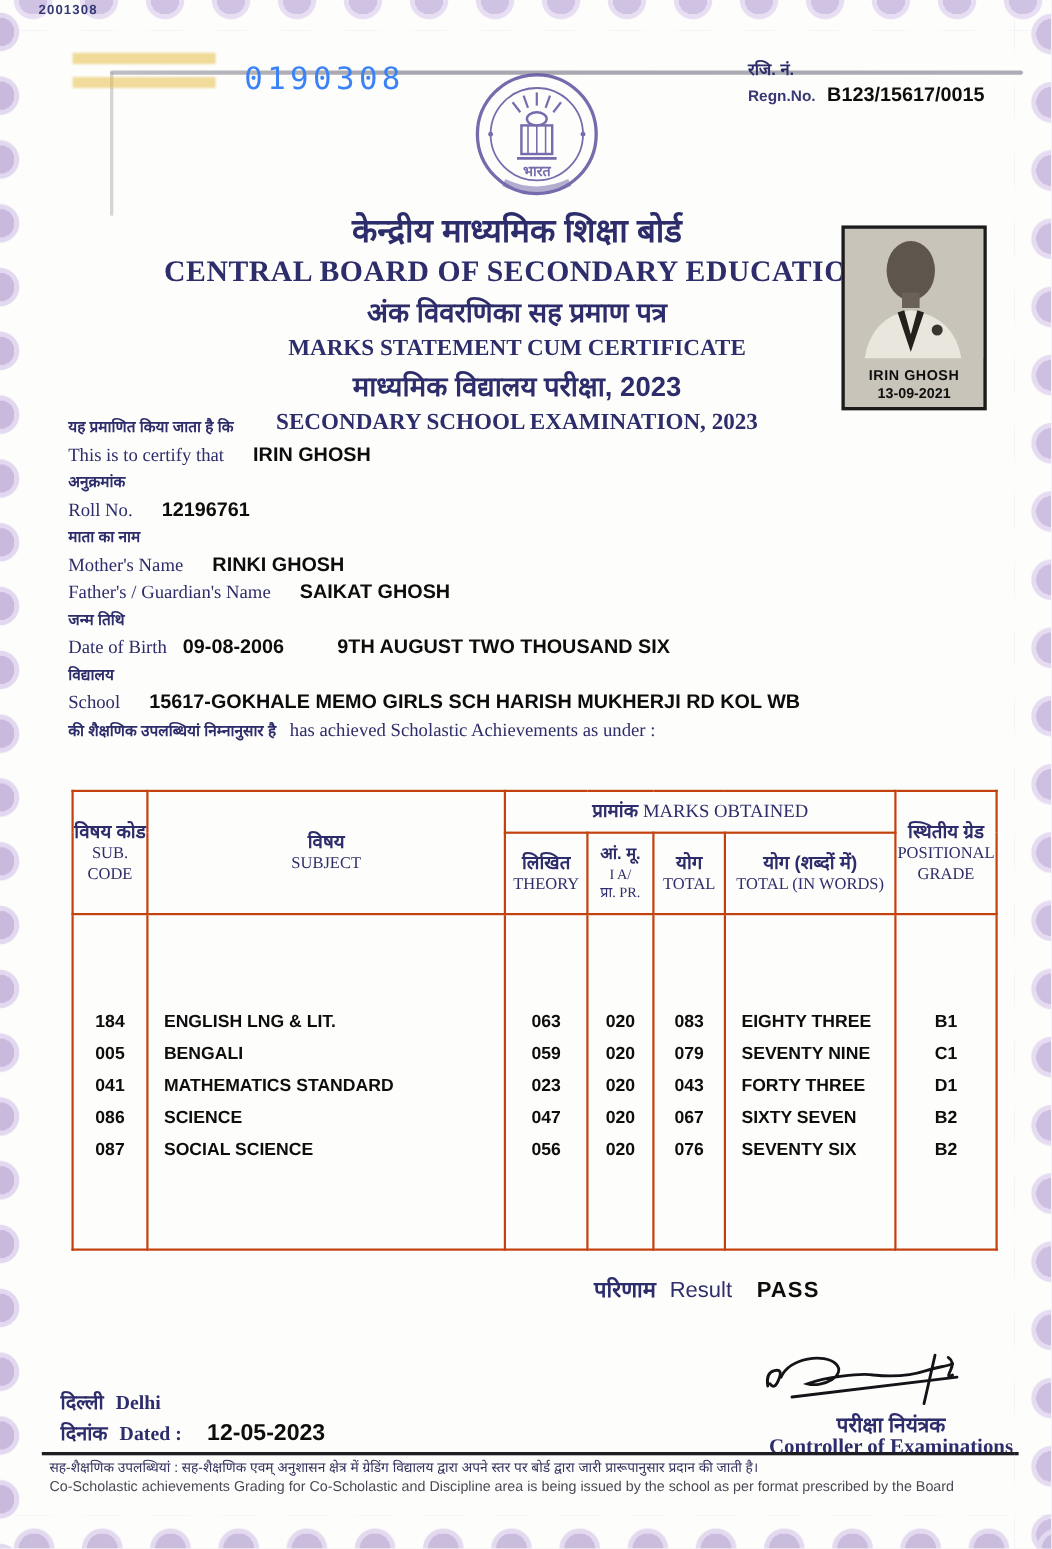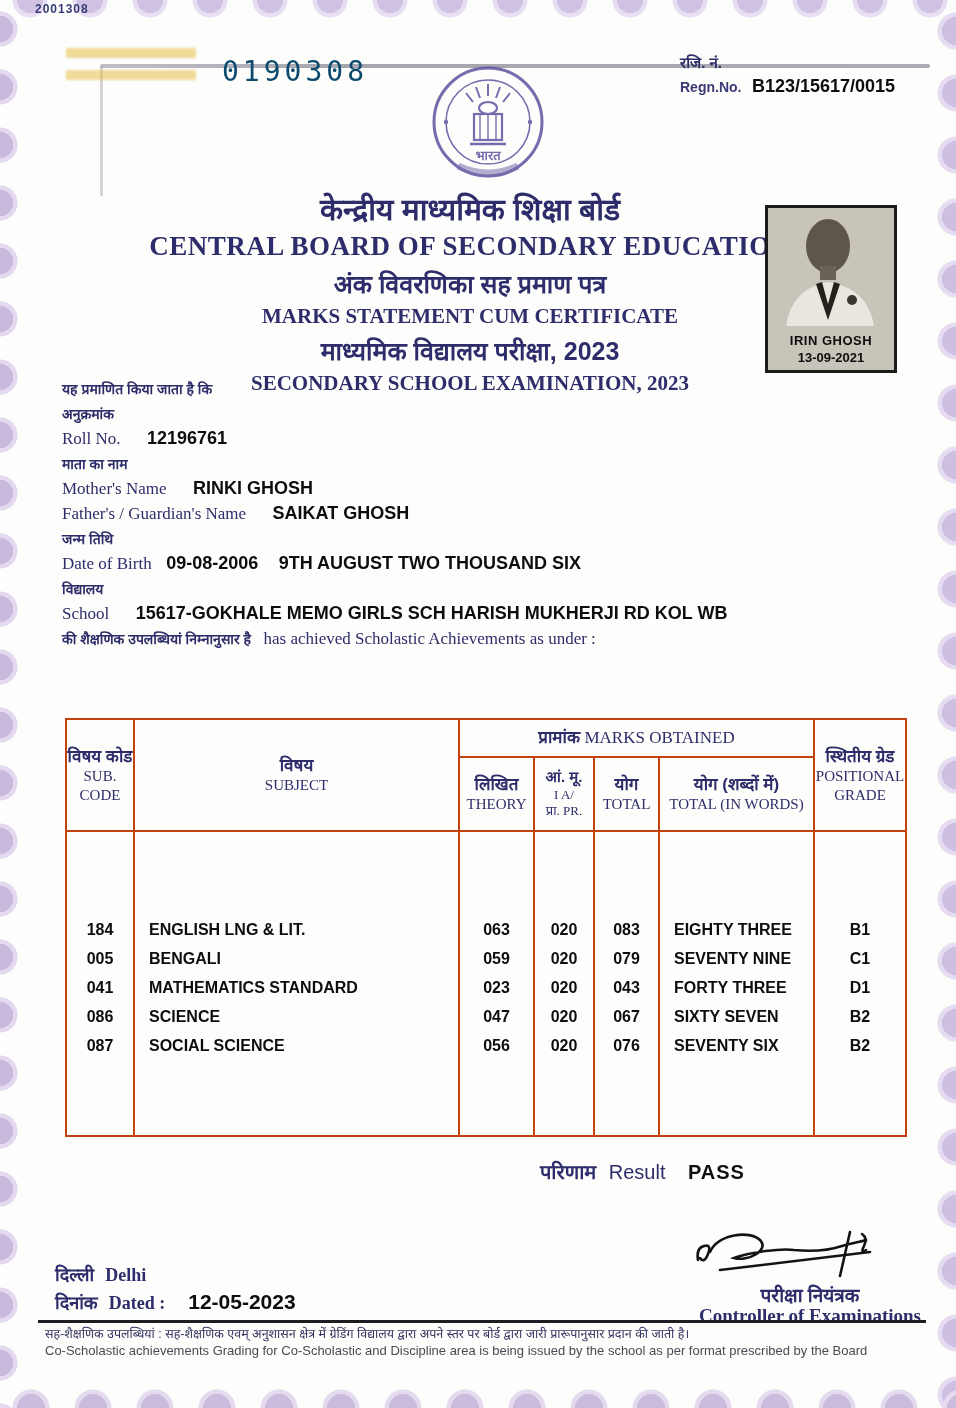--- a/index.html
+++ b/index.html
@@ -33,21 +33,21 @@
   .fill { color:#0d0d0d; font-weight:bold; font-family:"Liberation Sans", sans-serif; }
 
   
   .tiny-serial { position:absolute; top:2px; left:35px; font-size:12px; font-weight:bold;
     color:#363a74; letter-spacing:1px; z-index:7; }
   .faded-stamp { position:absolute; top:48px; left:66px; width:130px; height:42px; z-index:2;
     background:
       linear-gradient(180deg, rgba(228,190,70,.55) 0 10px, transparent 10px 22px, rgba(230,185,60,.5) 22px 32px, transparent 32px);
     filter:blur(1.2px); }
   .serial-number { position:absolute; top:55px; left:222px; font-family:"DejaVu Sans Mono", monospace;
-    font-size:28px; color:#0c4a6e; letter-spacing:4px; z-index:2; }
+    font-size:28px; color:#3b82f6; letter-spacing:4px; z-index:2; }
   .regn-block { position:absolute; top:52px; left:680px; z-index:2; }
   .regn-hi { font-size:15px; font-weight:bold; }
   .regn-row { margin-top:4px; white-space:nowrap; }
   .regn-en { font-size:14px; font-weight:bold; color:#3a3976; }
   .regn-val { font-size:18px; margin-left:6px; }
 
   
   .logo { position:absolute; top:62px; left:424px; z-index:2; opacity:.82; }
 
   
@@ -65,21 +65,21 @@
   .photo-box svg { display:block; }
   .photo-name { position:absolute; bottom:22px; width:100%; font-size:13px; font-weight:bold; color:#0d0d0d; letter-spacing:.5px; }
   .photo-date { position:absolute; bottom:5px; width:100%; font-size:13px; font-weight:bold; color:#0d0d0d; }
 
   
   .details { position:absolute; top:376px; left:62px; width:840px; z-index:2; }
   .d-line { height:25px; line-height:25px; white-space:nowrap; }
   .lbl-hi { font-size:14px; font-weight:bold; }
   .lbl-en { font-size:17px; font-family:"Liberation Serif", serif; }
   .val { font-size:18px; color:#0d0d0d; font-weight:bold; margin-left:22px; }
-  .val2 { font-size:18px; color:#0d0d0d; font-weight:bold; margin-left:16px; }
+  .val2 { font-size:18px; color:#0d0d0d; font-weight:bold; margin-left:44px; }
 
   
   .marks-table { position:absolute; top:718px; left:65px; z-index:2; border-collapse:collapse; table-layout:fixed; }
   .marks-table th, .marks-table td { border:2px solid #c2410c; padding:0; vertical-align:middle; }
   .marks-table th { font-weight:normal; }
   .hdr-hi { font-size:17px; font-weight:bold; color:#2e2d6b; }
   .hdr-en { font-size:15px; font-family:"Liberation Serif", serif; color:#2e2d6b; }
   .hdr-cell { text-align:center; line-height:1.25; padding:4px 2px; }
   .body-cell { vertical-align:top; }
   .cell-line { height:29px; line-height:29px; font-size:16px; font-weight:bold; color:#0d0d0d; white-space:nowrap; }
@@ -174,20 +174,24 @@
       <path d="M18 118 Q24 80 60 74 Q100 80 106 118 Z" fill="#e9e6de"></path>
       <path d="M48 76 L60 112 L72 76 L66 74 L60 96 L54 74 Z" fill="#24211d"></path>
       <circle cx="84" cy="92" r="5" fill="#3a352e"></circle>
     </svg>
     <div class="photo-name">IRIN GHOSH</div>
     <div class="photo-date">13-09-2021</div>
   </div>
 
   <div class="details">
     <div class="d-line"><span class="lbl-hi">यह प्रमाणित किया जाता है कि</span></div>
+    <div class="d-line">
+      <span class="lbl-en">This is to certify that</span>
+      <span class="val">IRIN GHOSH</span>
+    </div>
     <div class="d-line"><span class="lbl-hi">अनुक्रमांक</span></div>
     <div class="d-line">
       <span class="lbl-en">Roll No.</span>
       <span class="val">12196761</span>
     </div>
     <div class="d-line"><span class="lbl-hi">माता का नाम</span></div>
     <div class="d-line">
       <span class="lbl-en">Mother's Name</span>
       <span class="val">RINKI GHOSH</span>
     </div>

